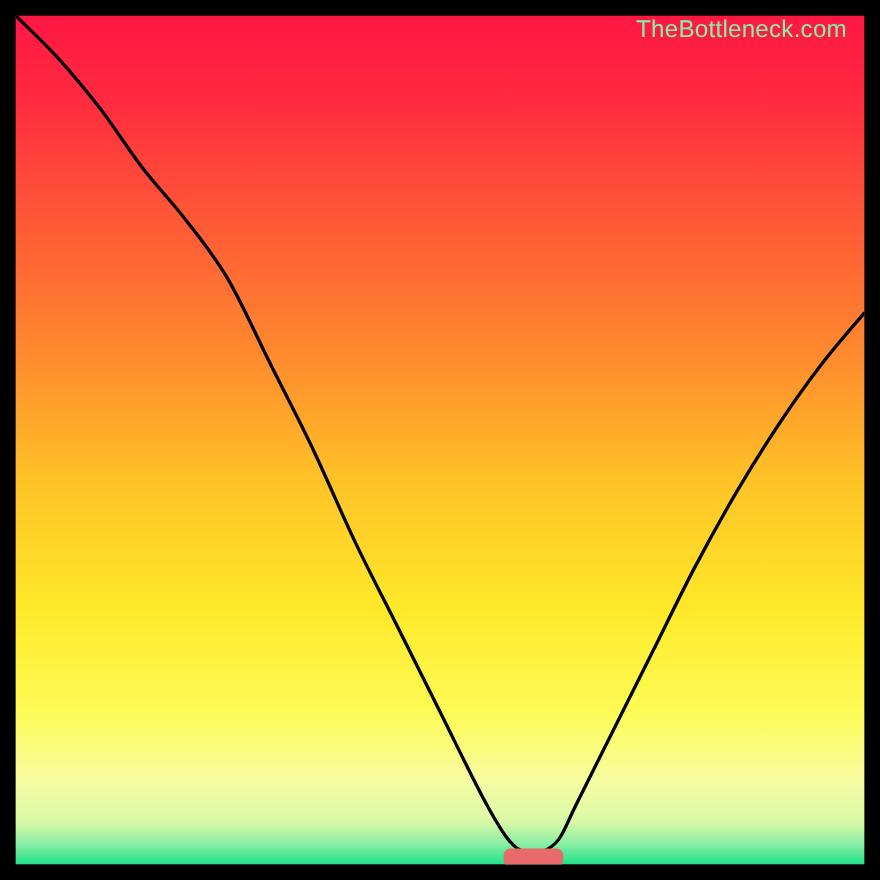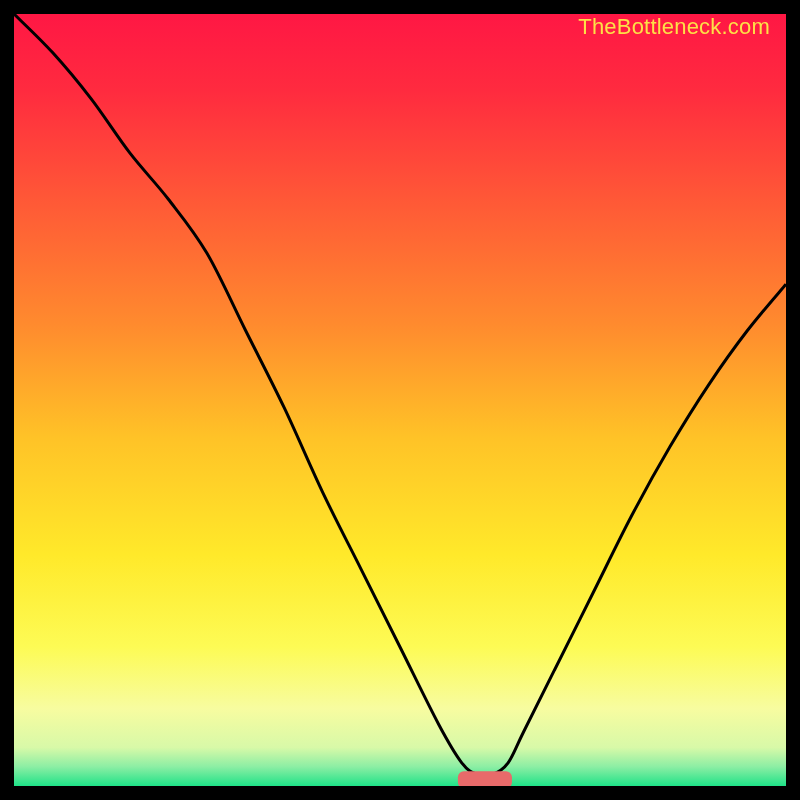--- a/index.html
+++ b/index.html
@@ -23,21 +23,21 @@
     position: absolute;
     left: 0;
     top: 0;
     width: 772px;
     height: 772px;
   }
   .watermark {
     position: absolute;
     top: 0;
     right: 16px;
-    color: #fde047;
+    color: #86efac;
     font-size: 22px;
     font-weight: 500;
     letter-spacing: 0.2px;
     user-select: none;
   }
 </style>
 </head>
 <body>
 
 <div class="frame">

